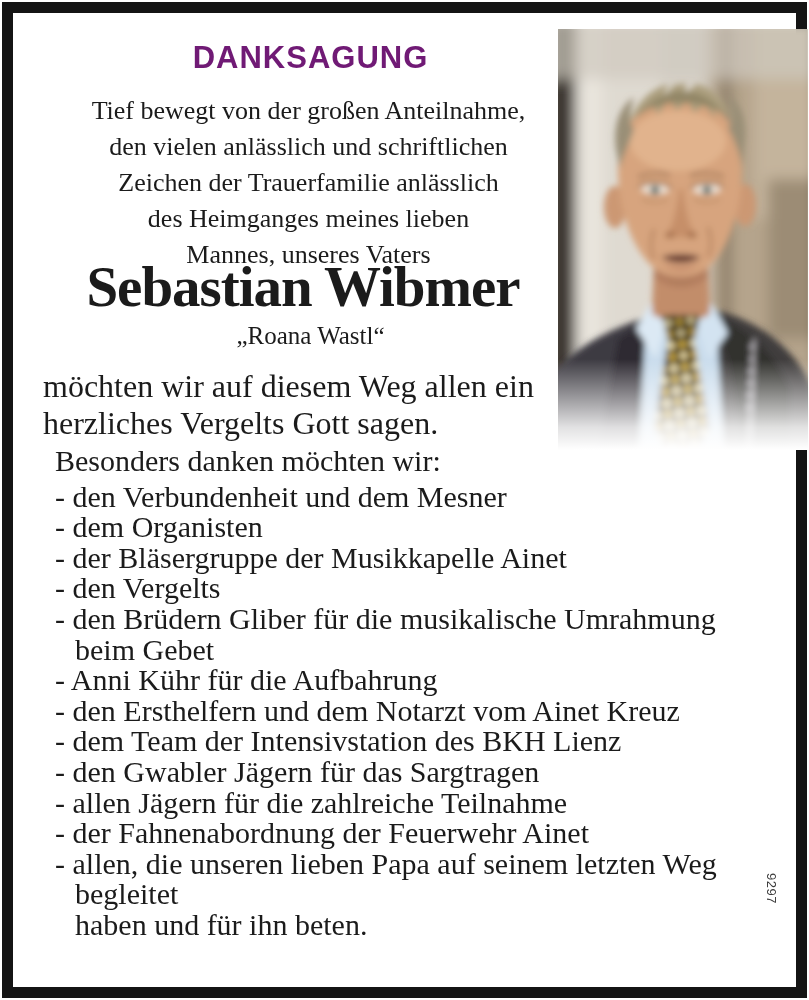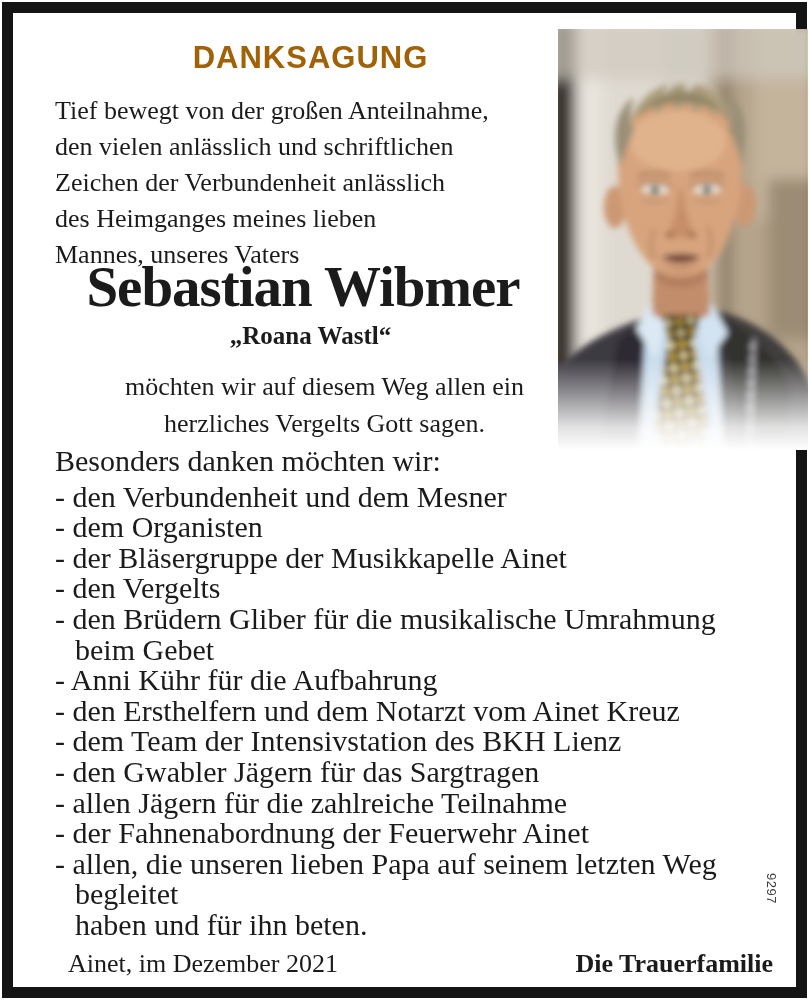--- a/index.html
+++ b/index.html
@@ -13,34 +13,34 @@
   }
   .sheet{position:absolute;inset:0;}
 
   
   .title{
     position:absolute;left:30px;top:27px;width:535px;
     text-align:center;font-family:"Liberation Sans","DejaVu Sans",sans-serif;
     font-weight:bold;font-size:31px;letter-spacing:1px;
   }
   .intro{
-    position:absolute;left:42px;top:80px;width:535px;
-    font-size:26px;line-height:36px;
+    position:absolute;left:28px;top:80px;width:535px;
+    font-size:26px;line-height:36px;text-align:center;
   }
   .deceased{
     position:absolute;left:10px;top:243px;width:560px;
     text-align:center;font-weight:bold;font-size:57px;line-height:62px;letter-spacing:-1px;
   }
   .nickname{
     position:absolute;left:30px;top:309px;width:535px;
-    text-align:center;font-weight:bold;font-size:25px;
+    text-align:center;font-weight:normal;font-size:25px;
   }
   .gratitude{
-    position:absolute;left:44px;top:355px;width:535px;
-    font-size:26px;line-height:37px;text-align:center;
+    position:absolute;left:30px;top:355px;width:535px;
+    font-size:32px;line-height:37px;
   }
 
   
   .thanks{
     position:absolute;left:42px;top:433px;width:706px;
     font-size:30px;line-height:30.6px;
   }
   .thanks-heading{margin:0 0 5px 0;}
   .thanks-item{
     padding-left:20px;text-indent:-20px;white-space:pre-wrap;
@@ -67,26 +67,26 @@
     position:absolute;left:545px;top:16px;width:250px;height:421px;
   }
   .photo svg{display:block;}
 </style>
 </head>
 <body>
 
 <div class="frame">
   <div class="sheet">
 
-    <div class="title" style="color: #a16207;">DANKSAGUNG</div>
+    <div class="title" style="color: #701a75;">DANKSAGUNG</div>
 
     <div class="intro">
         <div class="intro-line">Tief bewegt von der großen Anteilnahme,</div>
         <div class="intro-line">den vielen anlässlich und schriftlichen</div>
-        <div class="intro-line">Zeichen der Verbundenheit anlässlich</div>
+        <div class="intro-line">Zeichen der Trauerfamilie anlässlich</div>
         <div class="intro-line">des Heimganges meines lieben</div>
         <div class="intro-line">Mannes, unseres Vaters</div>
       </div>
 
     <div class="deceased">Sebastian Wibmer</div>
 
     <div class="nickname">„Roana Wastl“</div>
 
     <div class="gratitude">
         <div class="gratitude-line">möchten wir auf diesem Weg allen ein</div>
@@ -105,24 +105,20 @@
           <div class="thanks-item">den Ersthelfern und dem Notarzt vom Ainet Kreuz</div>
           <div class="thanks-item">dem Team der Intensivstation des BKH Lienz</div>
           <div class="thanks-item">den Gwabler Jägern für das Sargtragen</div>
           <div class="thanks-item">allen Jägern für die zahlreiche Teilnahme</div>
           <div class="thanks-item">der Fahnenabordnung der Feuerwehr Ainet</div>
           <div class="thanks-item">allen, die unseren lieben Papa auf seinem letzten Weg begleitet
 haben und für ihn beten.</div>
         </div>
     </div>
 
-    <div class="footer">
-      <span class="place-date">Ainet, im Dezember 2021</span>
-      <span class="signature">Die Trauerfamilie</span>
-    </div>
 
     <div class="vert-id">9297</div>
 
     <div class="photo">
       <svg width="250" height="421" viewBox="0 0 250 421" xmlns="http://www.w3.org/2000/svg">
         <defs>
           <filter id="blurbg" x="-20%" y="-20%" width="140%" height="140%">
             <feGaussianBlur stdDeviation="7"></feGaussianBlur>
           </filter>
           <filter id="blursoft" x="-30%" y="-30%" width="160%" height="160%">

